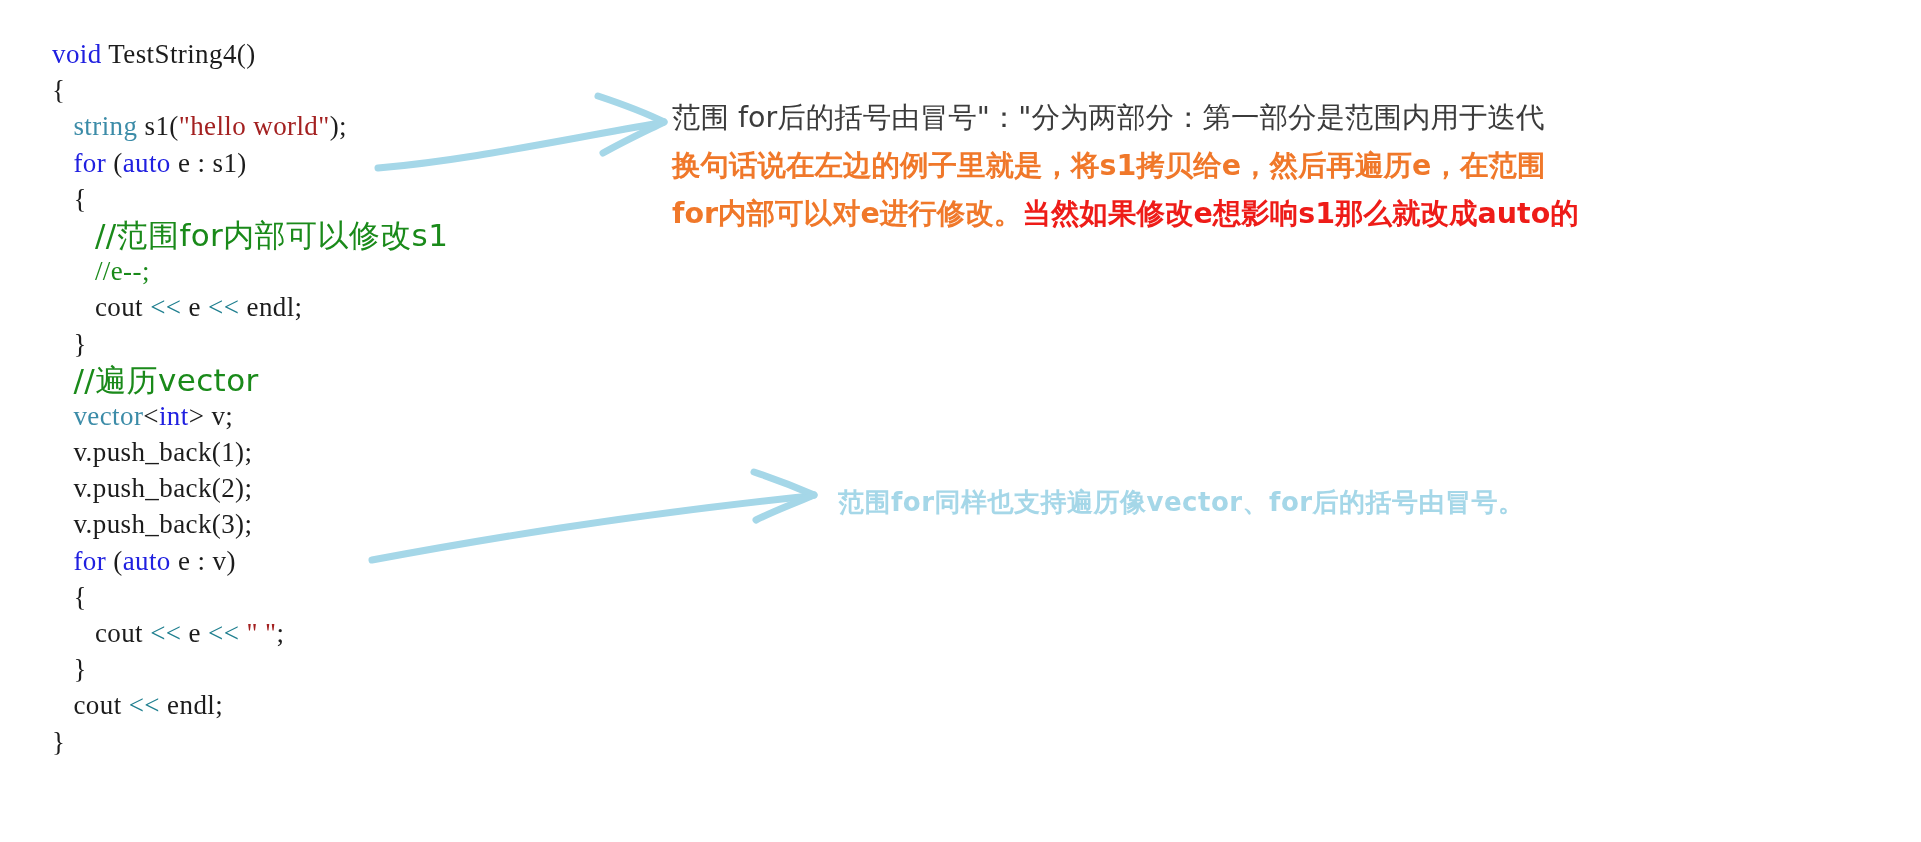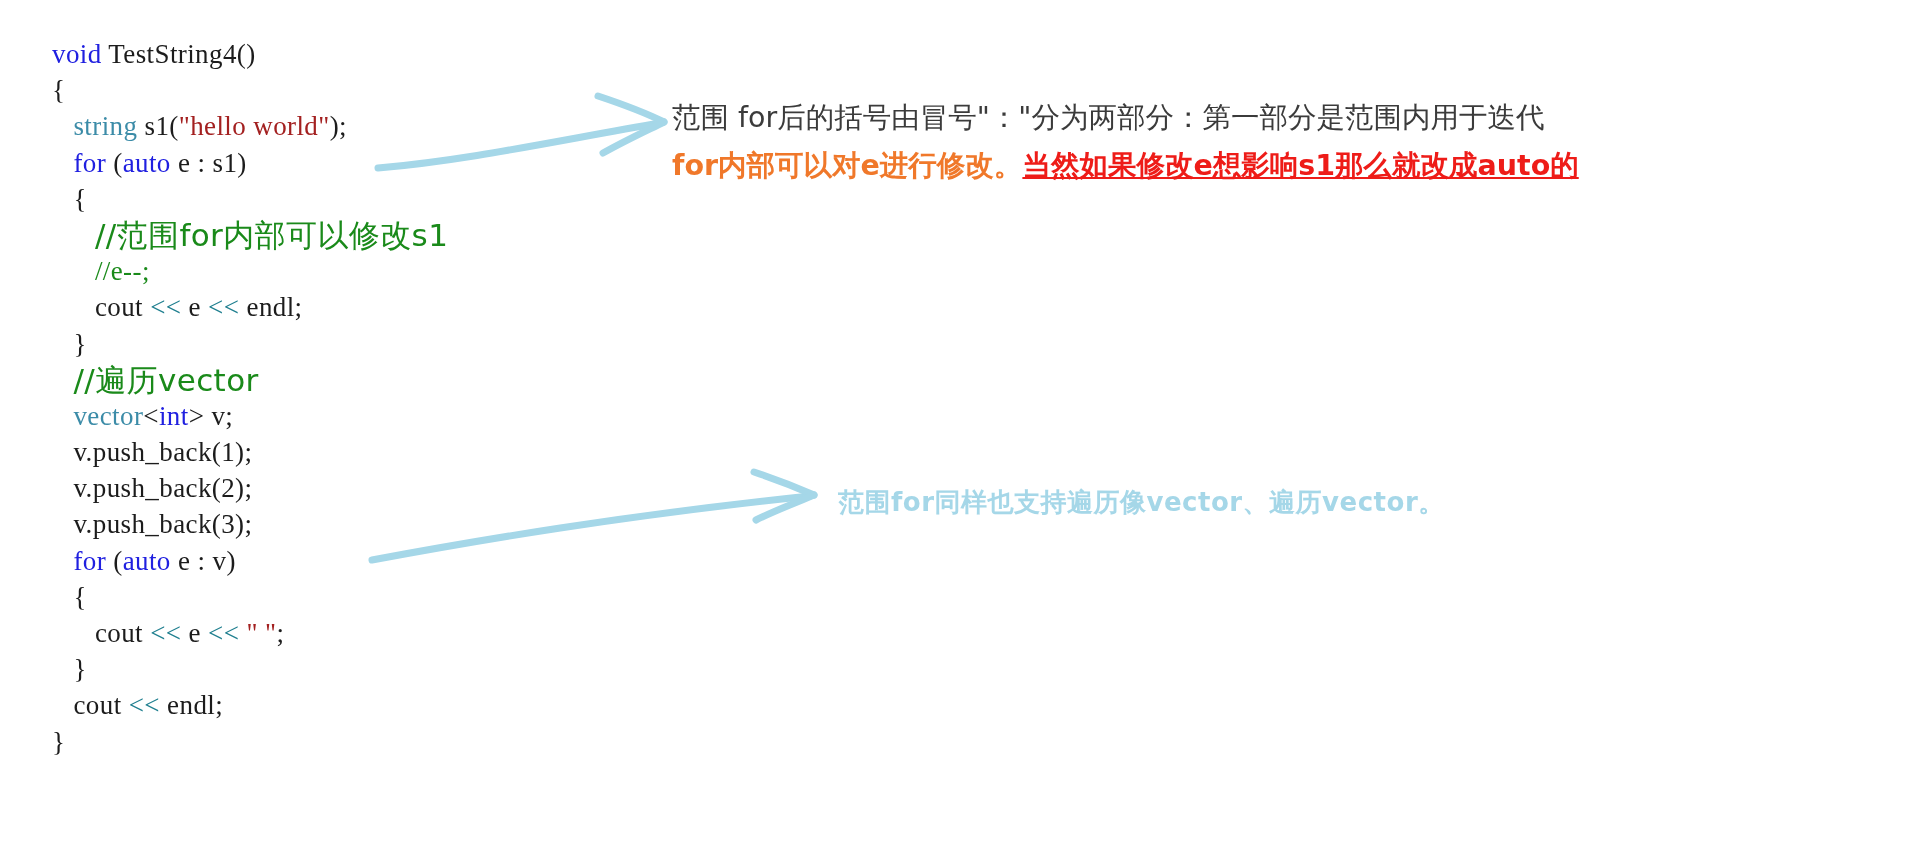--- a/index.html
+++ b/index.html
@@ -44,21 +44,21 @@
     left: 672px;
     top: 94px;
     width: 1230px;
     font-family: "DejaVu Sans", "Liberation Sans", sans-serif;
     font-size: 28.5px;
     line-height: 48px;
     color: #3b3b3b;
   }
   #note-top .l { white-space: nowrap; }
   .orange { color: #f0782a; font-weight: bold; }
-  .red    { color: #ee1c18; font-weight: bold; text-decoration: underline; }
+  .red    { color: #ee1c18; font-weight: bold; }
 
   #note-bottom {
     position: absolute;
     left: 838px;
     top: 485px;
     font-family: "DejaVu Sans", "Liberation Sans", sans-serif;
     font-size: 26px;
     font-weight: bold;
     color: #a5d7e8;
     white-space: nowrap;
@@ -88,16 +88,17 @@
 
   <g>
     <path d="M 372 560 C 480 540, 620 516, 810 496" stroke="#a5d7e8" stroke-width="7" fill="none" stroke-linecap="round"></path>
     <path d="M 754 472 C 778 480, 798 488, 814 495" stroke="#a5d7e8" stroke-width="7" fill="none" stroke-linecap="round"></path>
     <path d="M 814 495 C 798 502, 776 510, 756 520" stroke="#a5d7e8" stroke-width="7" fill="none" stroke-linecap="round"></path>
   </g>
 </svg>
 
 <div id="note-top">
     <div class="l"><span>范围 for后的括号由冒号"："分为两部分：第一部分是范围内用于迭代</span></div>
+    <div class="l"><span class="orange">换句话说在左边的例子里就是，将s1拷贝给e，然后再遍历e，在范围</span></div>
     <div class="l"><span class="orange">for内部可以对e进行修改。</span><span class="red">当然如果修改e想影响s1那么就改成auto的</span></div>
   </div>
 
-<div id="note-bottom">范围for同样也支持遍历像vector、遍历vector。</div>
+<div id="note-bottom">范围for同样也支持遍历像vector、for后的括号由冒号。</div>
 
 </body></html>

